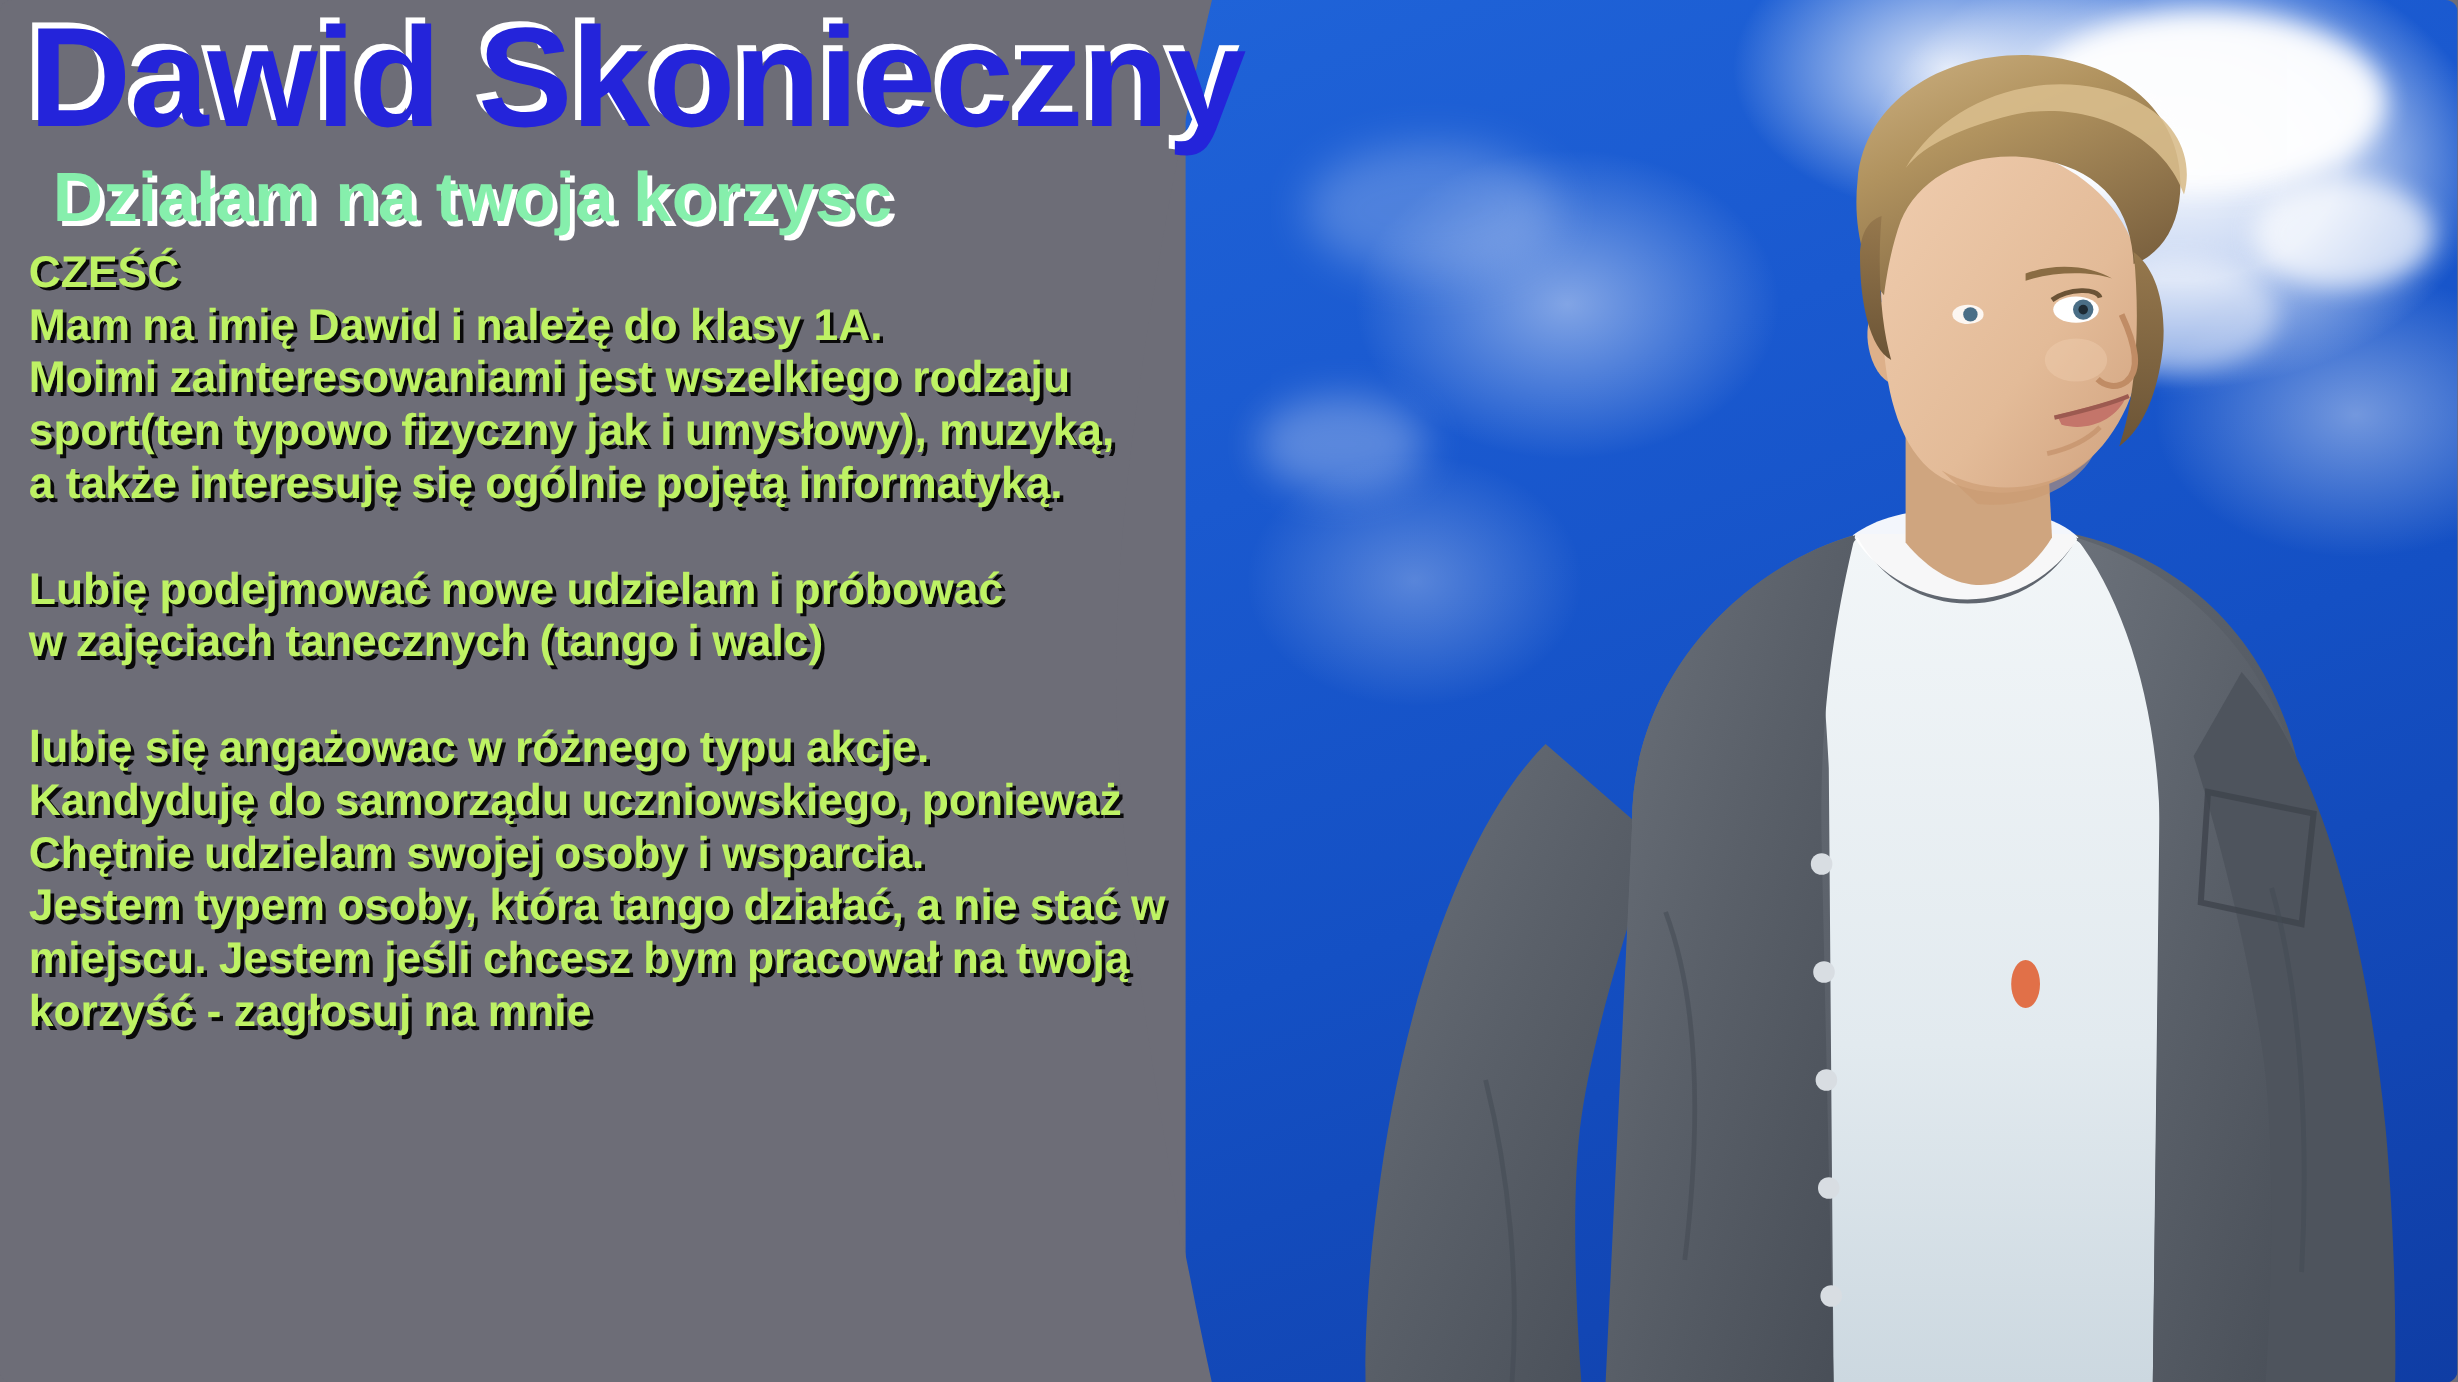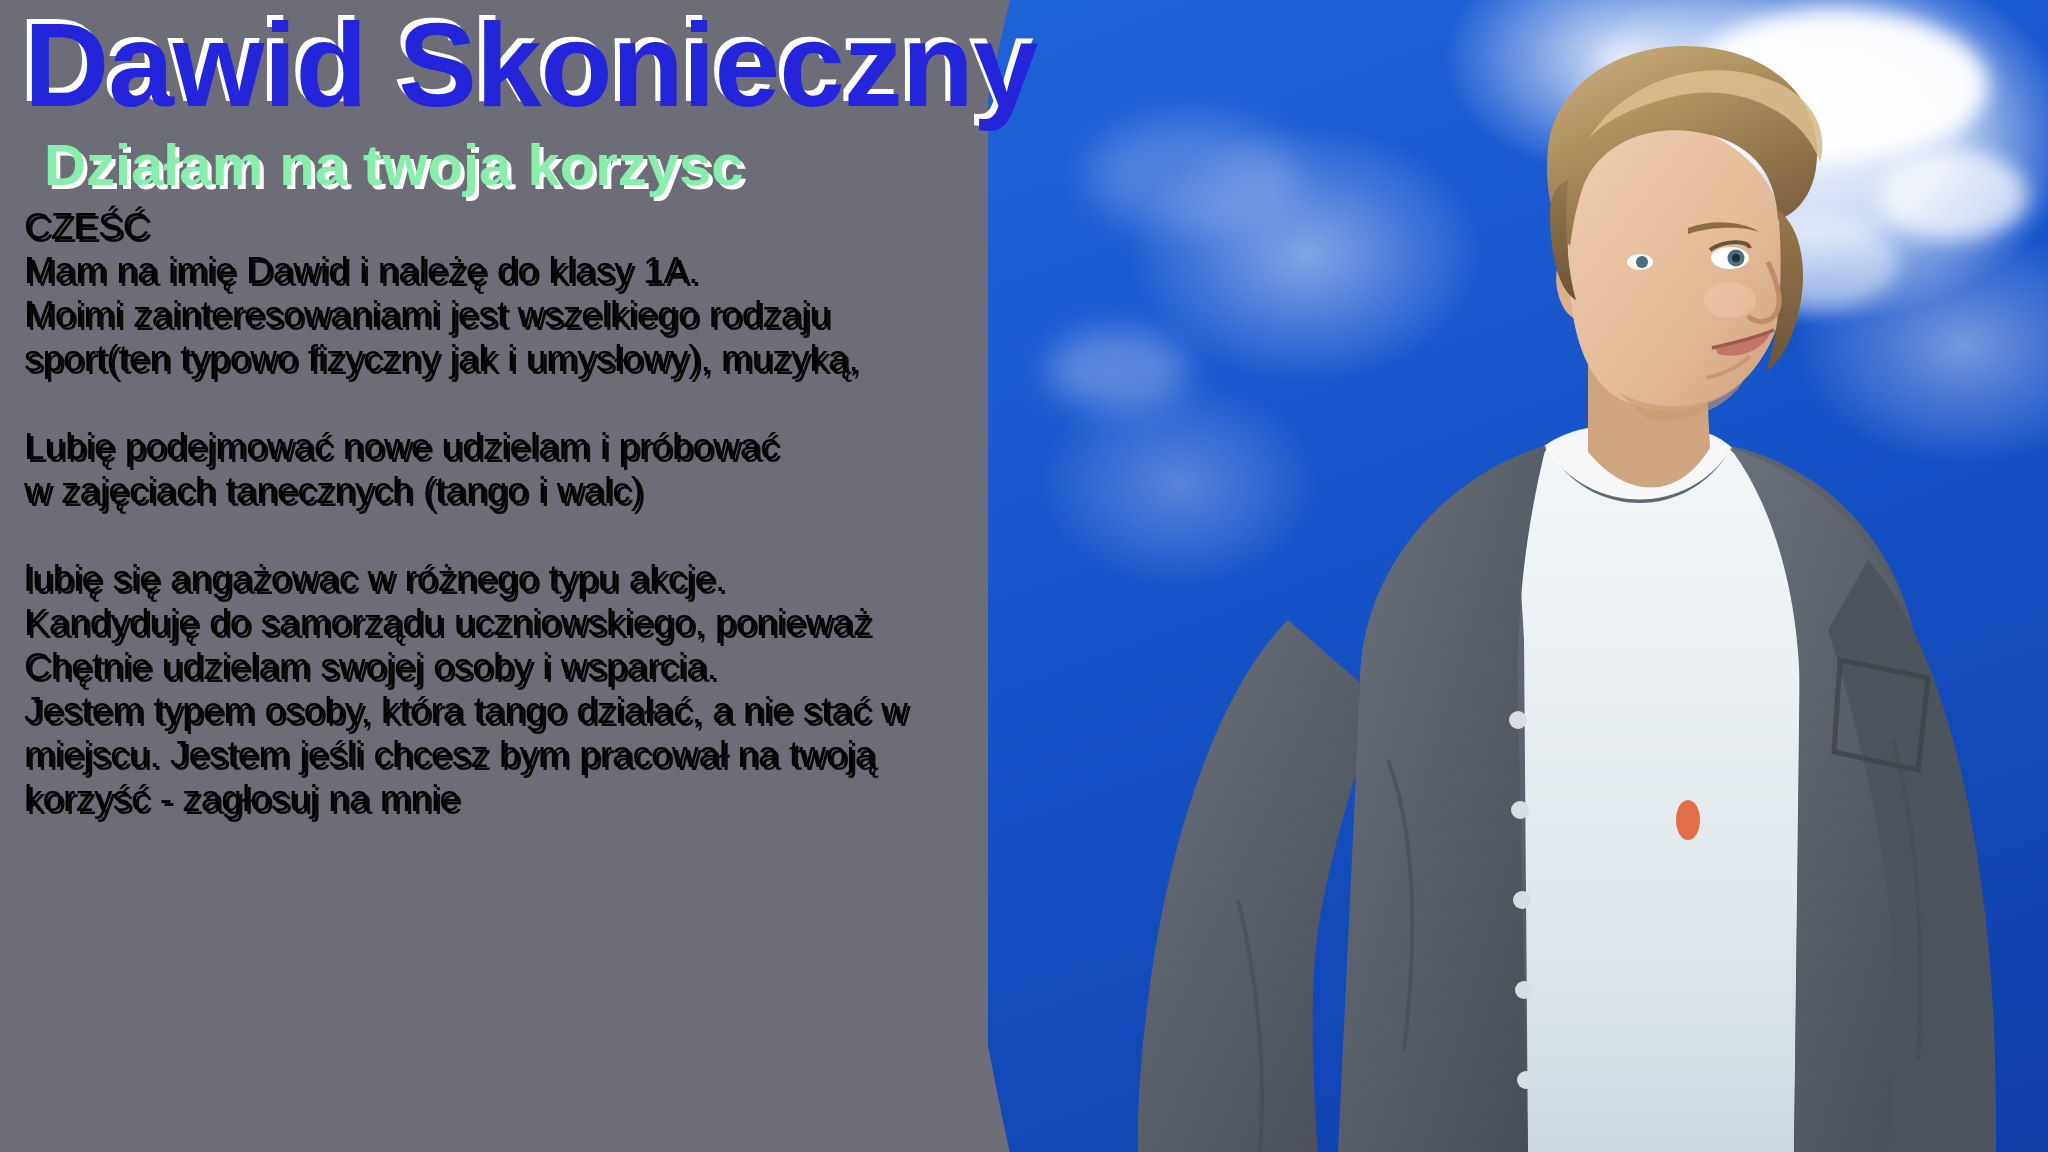--- a/index.html
+++ b/index.html
@@ -1,21 +1,21 @@
 <!DOCTYPE html>
 <html><head>
 <meta charset="utf-8">
 <style>
   html,body{margin:0;padding:0;}
   body{
     width:2048px;height:1152px;overflow:hidden;
     font-family:"Liberation Sans", sans-serif;
     background:#6d6d77;
   }
-  #stage{position:relative;width:2048px;height:1152px;overflow:hidden;background:#6d6d77;}
+  #stage{position:relative;width:2048px;height:1152px;overflow:hidden;background:#6d6d77;border-radius:10px;}
 
   
   #photo-panel{
     position:absolute;top:0;right:0;width:1060px;height:1152px;
     overflow:hidden;
     background:
       radial-gradient(ellipse 420px 300px at 78% 12%, rgba(255,255,255,.95) 0%, rgba(255,255,255,.75) 32%, rgba(255,255,255,0) 62%),
       radial-gradient(ellipse 300px 200px at 60% 5%,  rgba(255,255,255,.85) 0%, rgba(255,255,255,0) 60%),
       radial-gradient(ellipse 260px 190px at 30% 22%, rgba(255,255,255,.45) 0%, rgba(255,255,255,0) 68%),
       radial-gradient(ellipse 200px 150px at 18% 42%, rgba(255,255,255,.28) 0%, rgba(255,255,255,0) 70%),
@@ -53,22 +53,22 @@
   }
   #subtitle{
     position:absolute;left:44px;top:135px;
     font-size:58px;line-height:1.05;font-weight:700;
     color:#86efac;
     text-shadow:4px 4px 0 #ffffff;
     white-space:nowrap;
   }
   #body{
     position:absolute;left:24px;top:205px;width:960px;
-    font-size:37px;line-height:44px;font-weight:400;
-    color:#000000;
+    font-size:37px;line-height:44px;font-weight:700;
+    color:#bef264;
     text-shadow:3px 3px 0 #0a0a0a;
   }
   #body .para{margin:0 0 0 0;}
   #body .gap{height:44px;}
   #body .line{white-space:nowrap;}
 </style>
 </head>
 <body>
 
 <div id="stage">
@@ -188,20 +188,21 @@
 
   <div id="text-layer">
     <div id="title">Dawid Skonieczny</div>
     <div id="subtitle">Działam na twoja  korzysc</div>
     <div id="body">
         <div class="para">
           <div class="line">CZEŚĆ</div>
           <div class="line">Mam na imię Dawid i należę do klasy 1A.</div>
           <div class="line">Moimi zainteresowaniami jest wszelkiego rodzaju</div>
           <div class="line">sport(ten typowo fizyczny jak i umysłowy), muzyką,</div>
+          <div class="line">a także interesuję się ogólnie pojętą informatyką.</div>
         </div>
         <div class="gap"></div>
         <div class="para">
           <div class="line">Lubię podejmować nowe udzielam i próbować</div>
           <div class="line">w zajęciach tanecznych (tango i walc)</div>
         </div>
         <div class="gap"></div>
         <div class="para">
           <div class="line">lubię się angażowac w różnego typu akcje.</div>
           <div class="line">Kandyduję do samorządu uczniowskiego, ponieważ</div>

